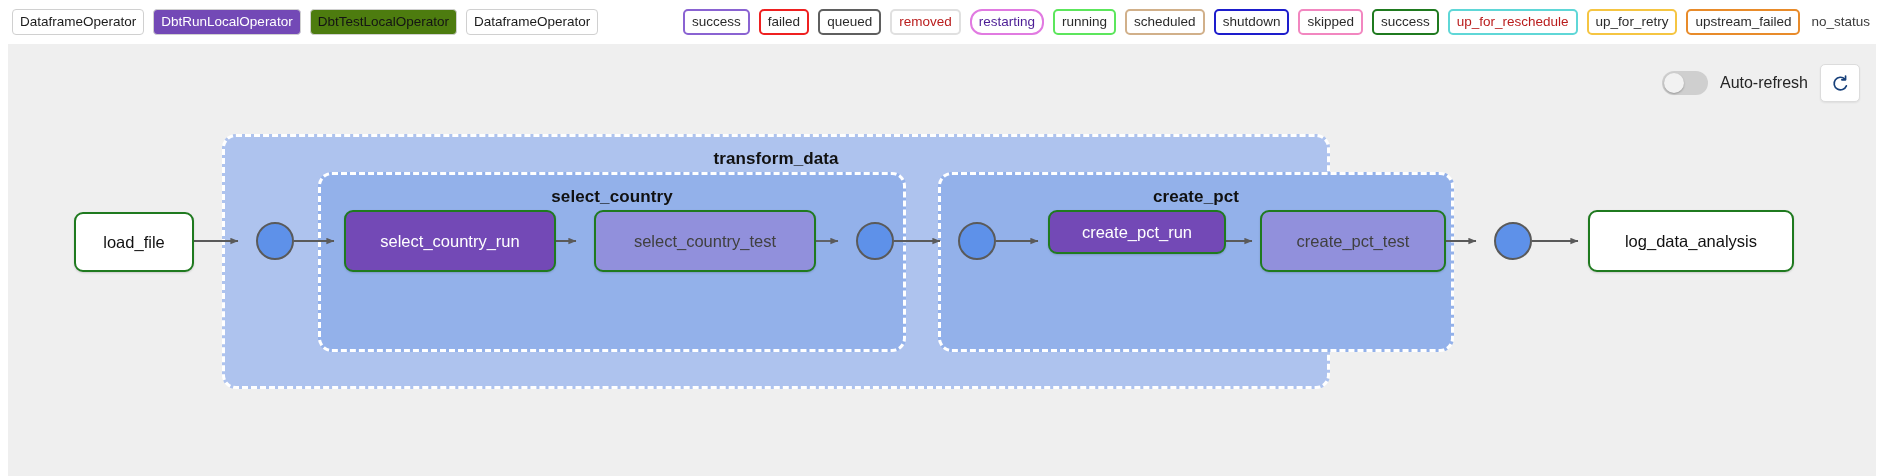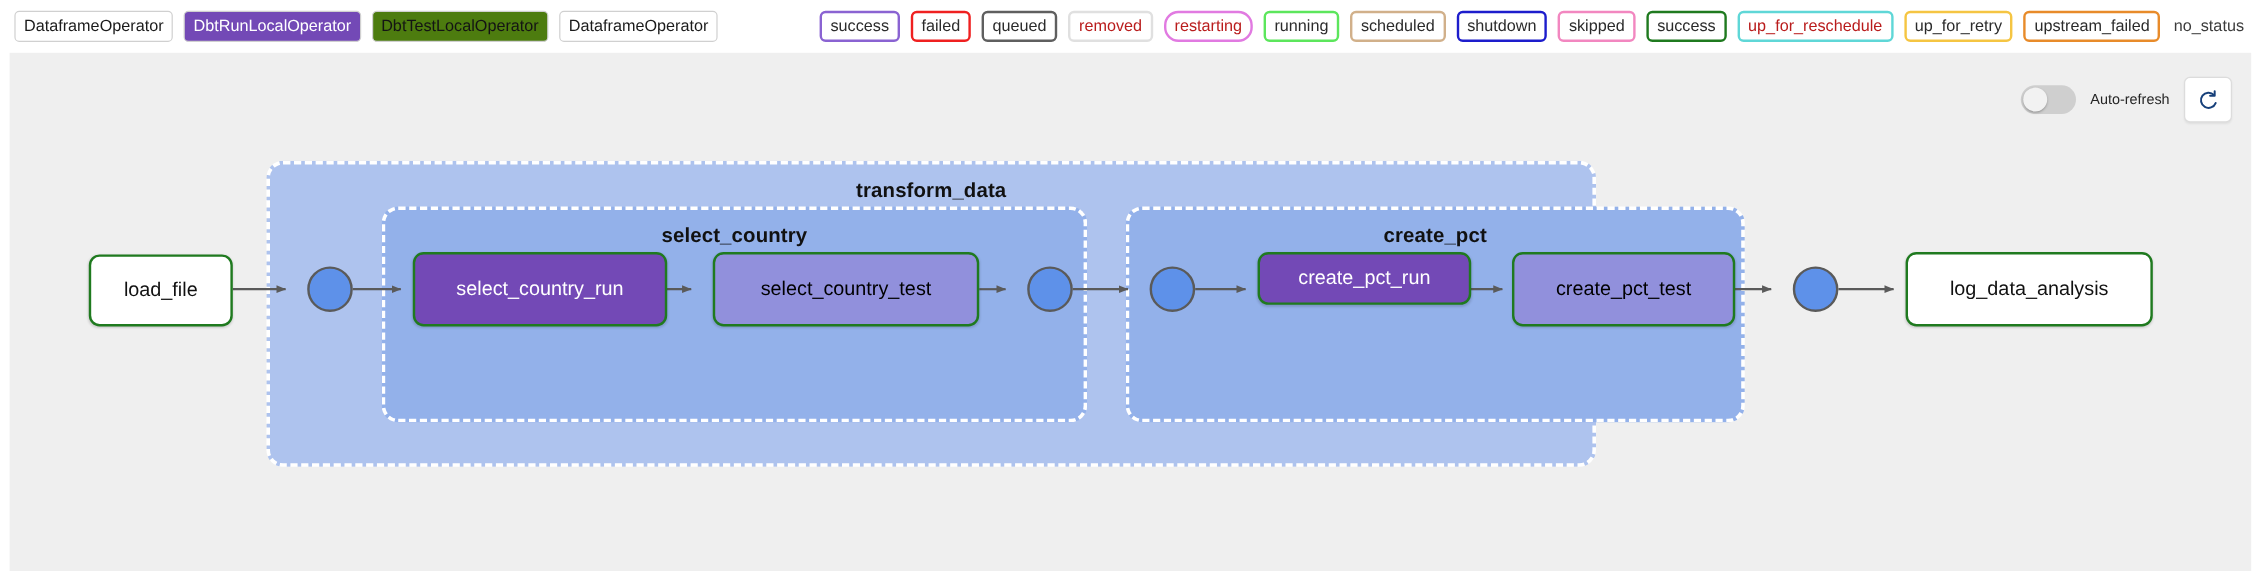--- a/index.html
+++ b/index.html
@@ -97,21 +97,21 @@
   }
   .toggle-knob {
     position: absolute;
     left: 2px; top: 2px;
     width: 20px; height: 20px;
     border-radius: 50%;
     background: #f2f2f2;
     box-shadow: 0 1px 2px rgba(0,0,0,.28);
   }
   .toggle-label {
-    font-size: 12px;
+    font-size: 16px;
     color: #252525;
     white-space: nowrap;
   }
   .refresh-btn {
     width: 38px; height: 36px;
     border-radius: 5px;
     background: #ffffff;
     border: 1px solid #dcdcdc;
     display: flex;
     align-items: center;
@@ -152,21 +152,21 @@
     border-radius: 9px;
     display: flex;
     align-items: center;
     justify-content: center;
     font-size: 16.5px;
     box-shadow: 0 1px 2px rgba(0,0,0,.15);
     white-space: nowrap;
   }
   .node-plain { background: #ffffff; color: #111111; }
   .node-run   { background: #7349b6; color: #ffffff; }
-  .node-test  { background: #9190dc; color: #000000; align-items: center; }
+  .node-test  { background: #9190dc; color: #404040; align-items: center; }
 
   .join-circle {
     position: absolute;
     width: 38px; height: 38px;
     border-radius: 50%;
     background: #5e91e9;
     border: 2.5px solid #5a5a5a;
     box-sizing: border-box;
   }
 
@@ -189,21 +189,21 @@
     <span class="op-badge" style="background: rgb(115, 73, 182); color: rgb(255, 255, 255); border-color: rgb(208, 208, 208);">DbtRunLocalOperator</span>
     <span class="op-badge" style="background: #4d7c0f; color: rgb(20, 20, 20); border-color: rgb(208, 208, 208); text-align: right;">DbtTestLocalOperator</span>
     <span class="op-badge" style="background: rgb(255, 255, 255); color: rgb(27, 27, 27); border-color: rgb(208, 208, 208);">DataframeOperator</span>
   </div>
 
   <div class="status-legend">
     <span class="status-badge" style="border-color: rgb(138, 99, 210); color: rgb(43, 43, 43);">success</span>
     <span class="status-badge" style="border-color: rgb(239, 32, 32); color: rgb(43, 43, 43);">failed</span>
     <span class="status-badge" style="border-color: rgb(95, 95, 95); color: rgb(43, 43, 43);">queued</span>
     <span class="status-badge" style="border-color: rgb(224, 224, 224); color: #b91c1c;">removed</span>
-    <span class="status-badge" style="border-color: rgb(225, 122, 225); color: #b91c1c; border-radius: 12px;">restarting</span>
+    <span class="status-badge" style="border-color: rgb(225, 122, 225); color: #4c1d95; border-radius: 12px;">restarting</span>
     <span class="status-badge" style="border-color: rgb(92, 230, 92); color: rgb(43, 43, 43);">running</span>
     <span class="status-badge" style="border-color: rgb(209, 176, 138); color: rgb(43, 43, 43);">scheduled</span>
     <span class="status-badge" style="border-color: rgb(29, 29, 204); color: rgb(43, 43, 43);">shutdown</span>
     <span class="status-badge" style="border-color: rgb(242, 135, 192); color: rgb(43, 43, 43);">skipped</span>
     <span class="status-badge" style="border-color: rgb(31, 122, 31); color: rgb(43, 43, 43);">success</span>
     <span class="status-badge" style="border-color: rgb(95, 215, 215); color: #b91c1c;">up_for_reschedule</span>
     <span class="status-badge" style="border-color: rgb(245, 197, 66); color: rgb(43, 43, 43);">up_for_retry</span>
     <span class="status-badge" style="border-color: rgb(232, 139, 42); color: rgb(43, 43, 43);">upstream_failed</span>
     <span class="status-plain">no_status</span>
   </div>

